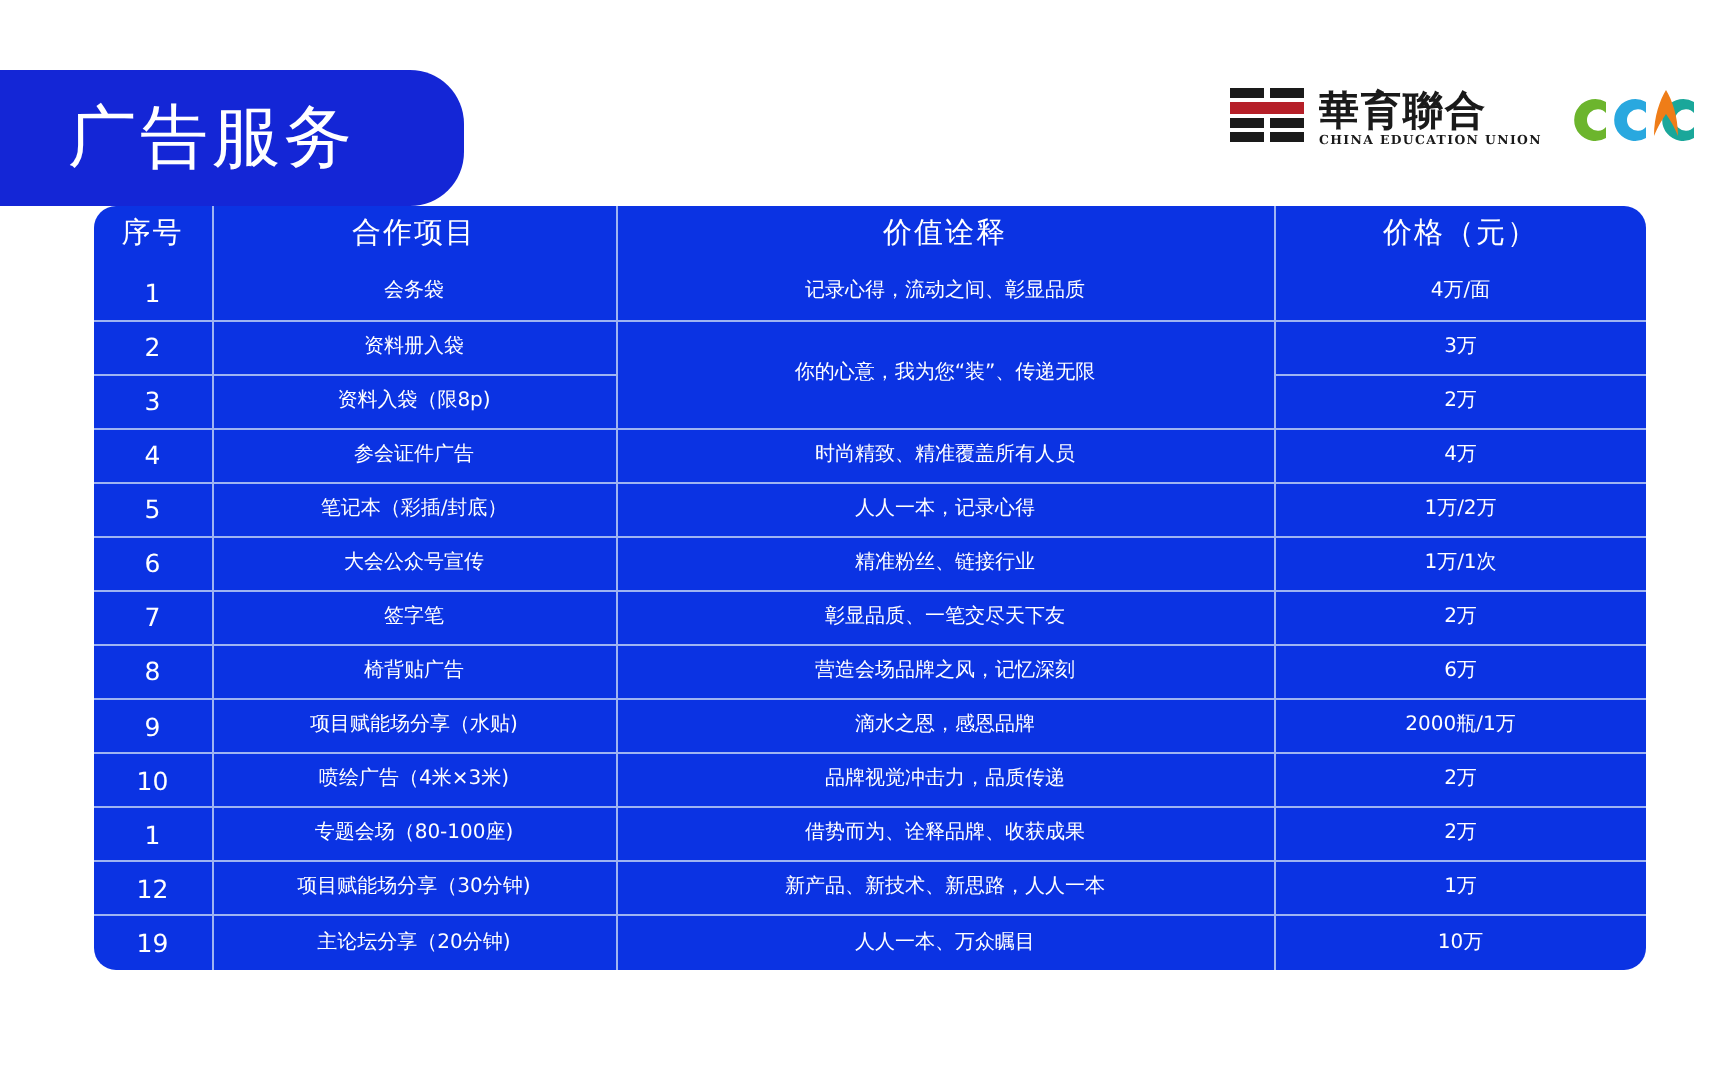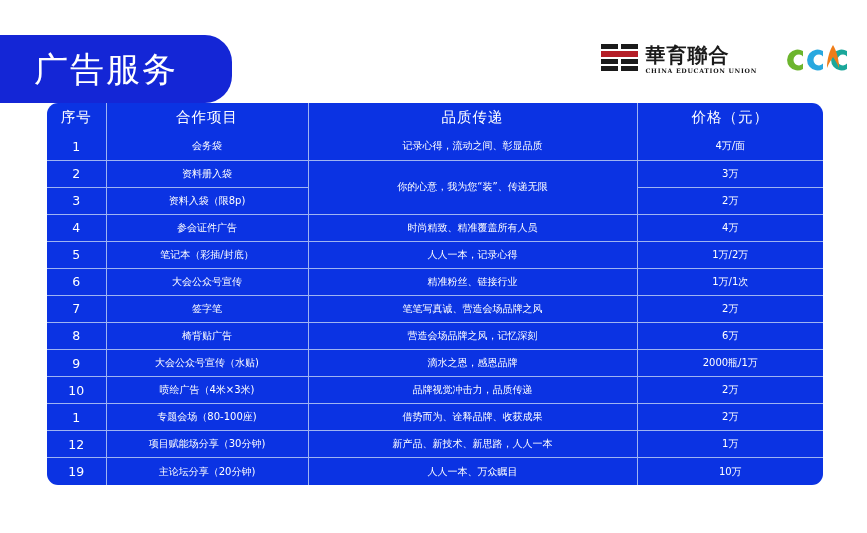--- a/index.html
+++ b/index.html
@@ -42,21 +42,21 @@
     white-space: nowrap;
   }
 
   
   .logo-area {
     position: absolute;
     right: 18px;
     top: 42px;
     display: flex;
     align-items: center;
-    gap: 26px;
+    gap: 12px;
   }
   .ceu-logo {
     display: flex;
     align-items: flex-end;
     gap: 7px;
   }
   .ceu-mark {
     display: flex;
     flex-direction: column;
     gap: 2.5px;
@@ -177,21 +177,21 @@
       <colgroup>
         <col class="c-idx">
           <col class="c-item">
           <col class="c-val">
           <col class="c-price">
       </colgroup>
       <thead>
         <tr>
           <th class="h-cell">序号</th>
           <th class="h-cell">合作项目</th>
-          <th class="h-cell">品质传递</th>
+          <th class="h-cell">价值诠释</th>
           <th class="h-cell">价格（元）</th>
         </tr>
       </thead>
       <tbody>
           <tr>
             <td class="b-cell idx">1</td>
             <td class="b-cell">会务袋</td>
             <td class="b-cell">记录心得，流动之间、彰显品质</td>
             <td class="b-cell">4万/面</td>
           </tr>
@@ -220,32 +220,32 @@
           </tr>
           <tr>
             <td class="b-cell idx">6</td>
             <td class="b-cell">大会公众号宣传</td>
             <td class="b-cell">精准粉丝、链接行业</td>
             <td class="b-cell">1万/1次</td>
           </tr>
           <tr>
             <td class="b-cell idx">7</td>
             <td class="b-cell">签字笔</td>
-            <td class="b-cell">笔笔写真诚、营造会场品牌之风</td>
+            <td class="b-cell">彰显品质、一笔交尽天下友</td>
             <td class="b-cell">2万</td>
           </tr>
           <tr>
             <td class="b-cell idx">8</td>
             <td class="b-cell">椅背贴广告</td>
             <td class="b-cell">营造会场品牌之风，记忆深刻</td>
             <td class="b-cell">6万</td>
           </tr>
           <tr>
             <td class="b-cell idx">9</td>
-            <td class="b-cell">大会公众号宣传（水贴)</td>
+            <td class="b-cell">项目赋能场分享（水贴)</td>
             <td class="b-cell">滴水之恩，感恩品牌</td>
             <td class="b-cell">2000瓶/1万</td>
           </tr>
           <tr>
             <td class="b-cell idx">10</td>
             <td class="b-cell">喷绘广告（4米×3米)</td>
             <td class="b-cell">品牌视觉冲击力，品质传递</td>
             <td class="b-cell">2万</td>
           </tr>
           <tr>

